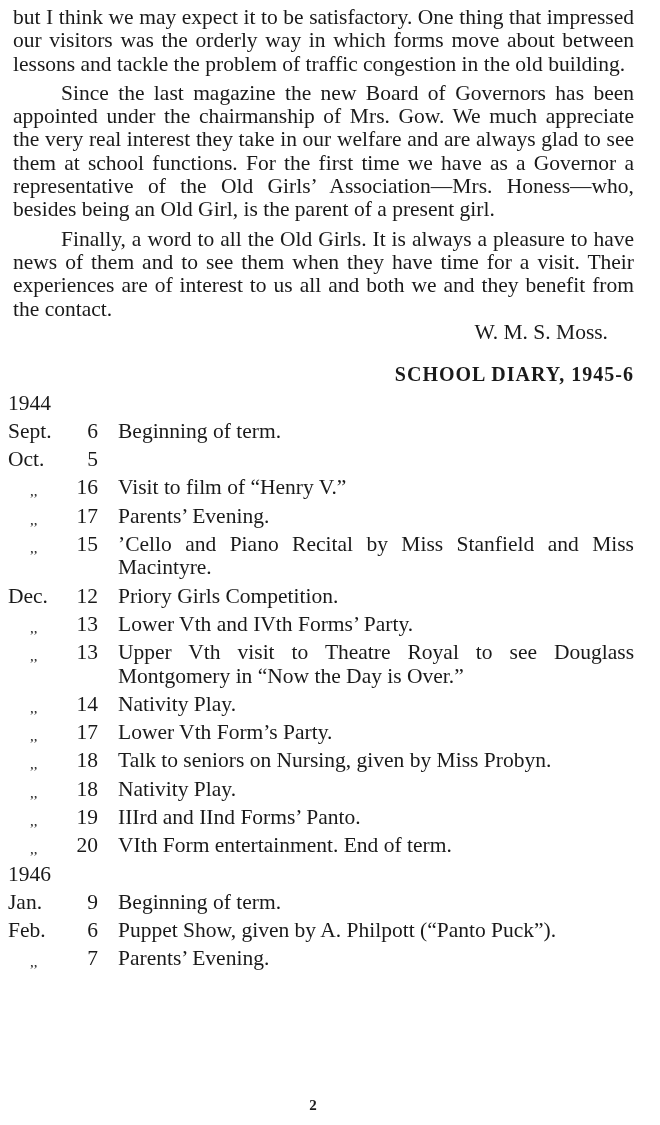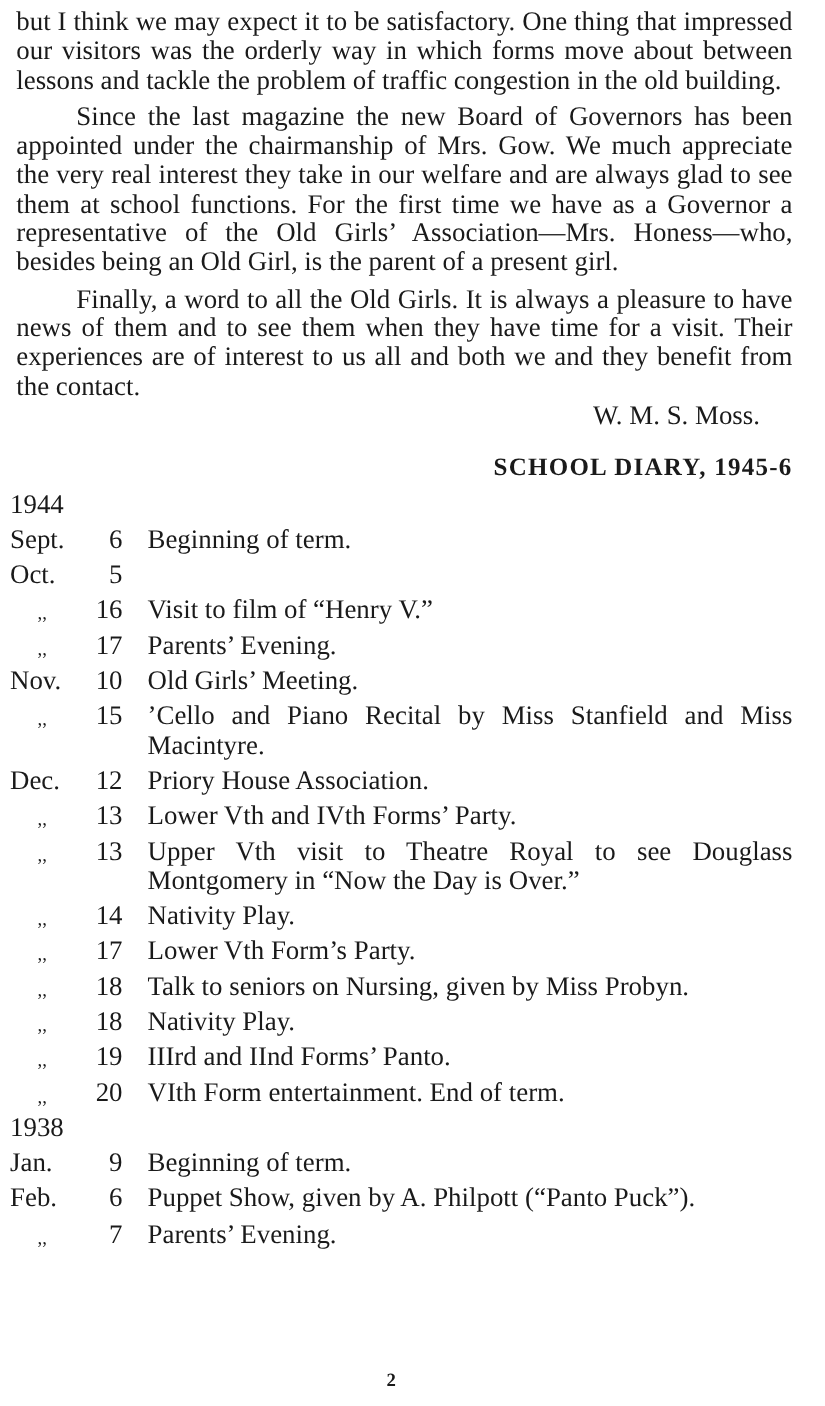--- a/index.html
+++ b/index.html
@@ -114,33 +114,28 @@
       <span class="d-month ditto">,,</span>
       <span class="d-day">16</span>
       <span class="d-text">Visit to film of “Henry V.”</span>
     </div>
     <div class="diary-row">
       <span class="d-month ditto">,,</span>
       <span class="d-day">17</span>
       <span class="d-text">Parents’ Evening.</span>
     </div>
     <div class="diary-row">
-      <span class="d-month">Nov.</span>
-      <span class="d-day">10</span>
-      <span class="d-text">Old Girls’ Meeting.</span>
-    </div>
-    <div class="diary-row">
       <span class="d-month ditto">,,</span>
       <span class="d-day">15</span>
       <span class="d-text">’Cello and Piano Recital by Miss Stanfield and Miss Macintyre.</span>
     </div>
     <div class="diary-row">
       <span class="d-month">Dec.</span>
       <span class="d-day">12</span>
-      <span class="d-text">Priory House Association.</span>
+      <span class="d-text">Priory Girls Competition.</span>
     </div>
     <div class="diary-row">
       <span class="d-month ditto">,,</span>
       <span class="d-day">13</span>
       <span class="d-text">Lower Vth and IVth Forms’ Party.</span>
     </div>
     <div class="diary-row">
       <span class="d-month ditto">,,</span>
       <span class="d-day">13</span>
       <span class="d-text">Upper Vth visit to Theatre Royal to see Douglass Montgomery in “Now the Day is Over.”</span>
@@ -171,21 +166,21 @@
       <span class="d-text">IIIrd and IInd Forms’ Panto.</span>
     </div>
     <div class="diary-row">
       <span class="d-month ditto">,,</span>
       <span class="d-day">20</span>
       <span class="d-text">VIth Form entertainment.  End of term.</span>
     </div>
   </div>
 
   <div>
-    <div class="year">1938</div>
+    <div class="year">1946</div>
 
     <div class="diary-row">
       <span class="d-month">Jan.</span>
       <span class="d-day">9</span>
       <span class="d-text">Beginning of term.</span>
     </div>
     <div class="diary-row">
       <span class="d-month">Feb.</span>
       <span class="d-day">6</span>
       <span class="d-text">Puppet Show, given by A. Philpott (“Panto Puck”).</span>

